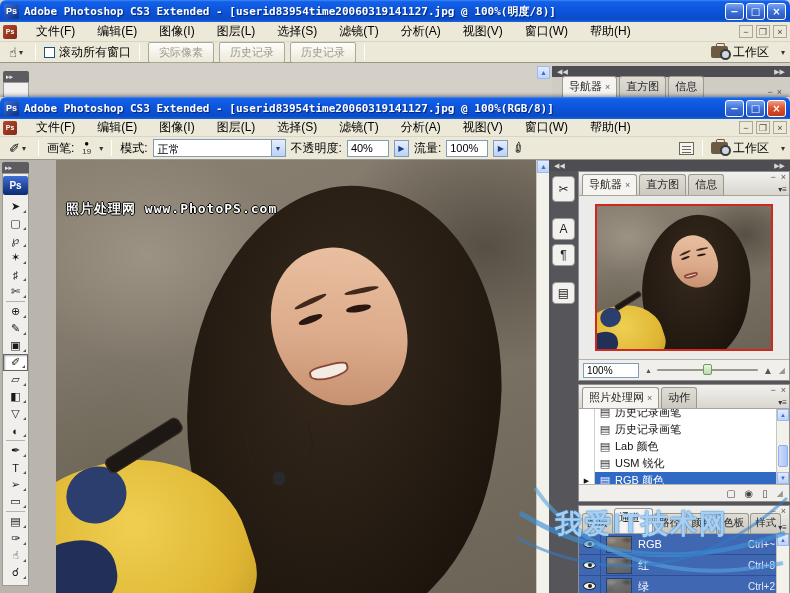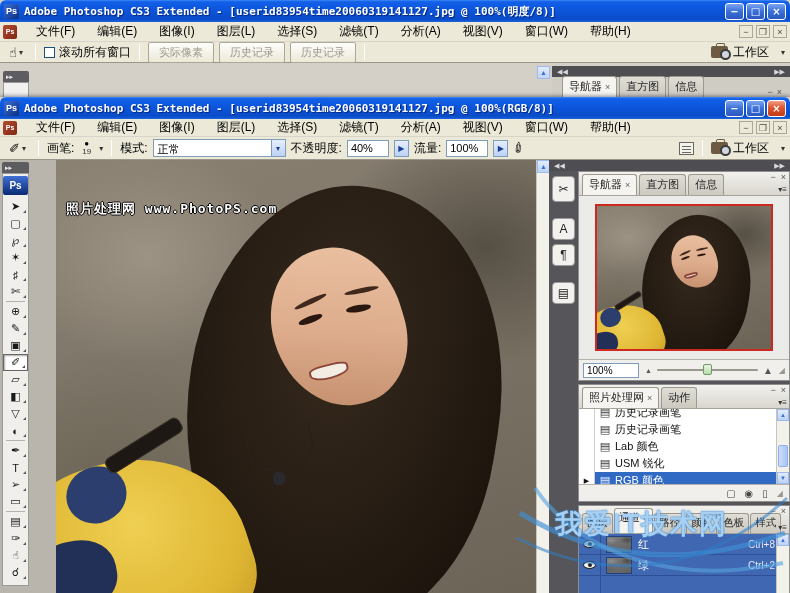--- a/index.html
+++ b/index.html
@@ -593,20 +593,30 @@
                   <span class="ptab" style="padding:2px 4px 3px;font-size:10.5px">
                       <span>色板</span>
                     </span>
                   <span class="ptab" style="padding:2px 4px 3px;font-size:10.5px">
                       <span>样式</span>
                     </span>
                 </div>
                 <span class="pmenu">▾≡</span>
               </div>
               <div class="chan-body">
+                <div class="crow">
+                  <span class="eyecell">
+                      <span class="eye"></span>
+                    </span>
+                  <span class="cthumb">
+                      <span class="photo" style="display:block;width:100%;height:100%"></span>
+                    </span>
+                  <span class="cname">RGB</span>
+                  <span class="ckey">Ctrl+~</span>
+                </div>
                 <div class="crow gray">
                   <span class="eyecell">
                       <span class="eye"></span>
                     </span>
                   <span class="cthumb">
                       <span class="photo" style="display:block;width:100%;height:100%"></span>
                     </span>
                   <span class="cname">红</span>
                   <span class="ckey">Ctrl+8</span>
                 </div>

